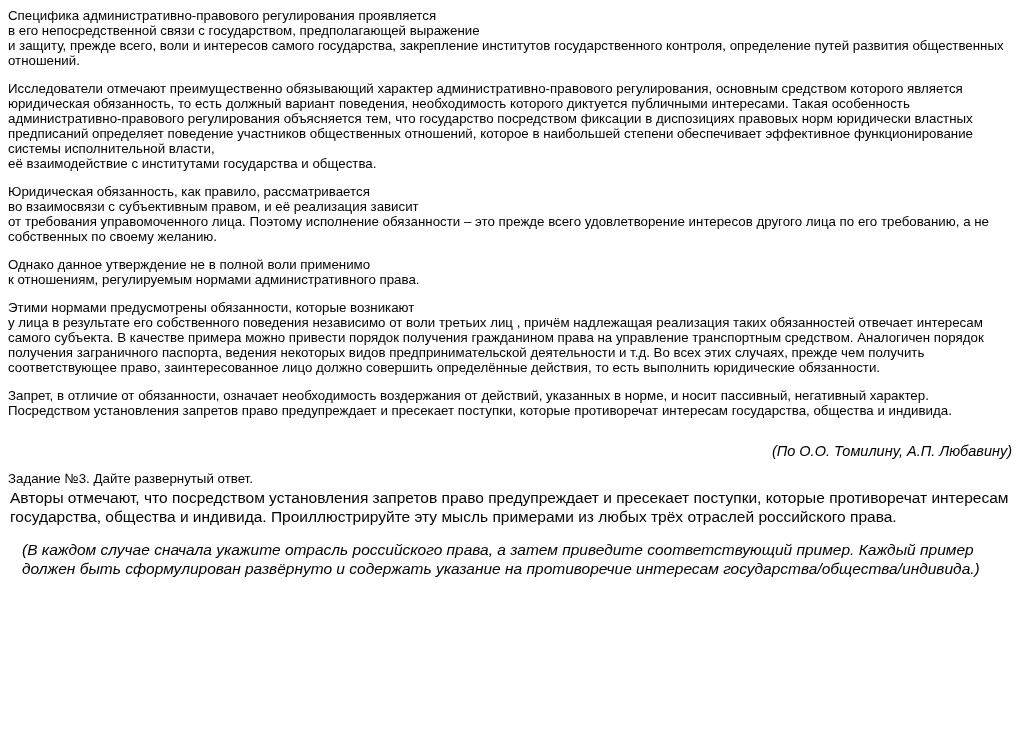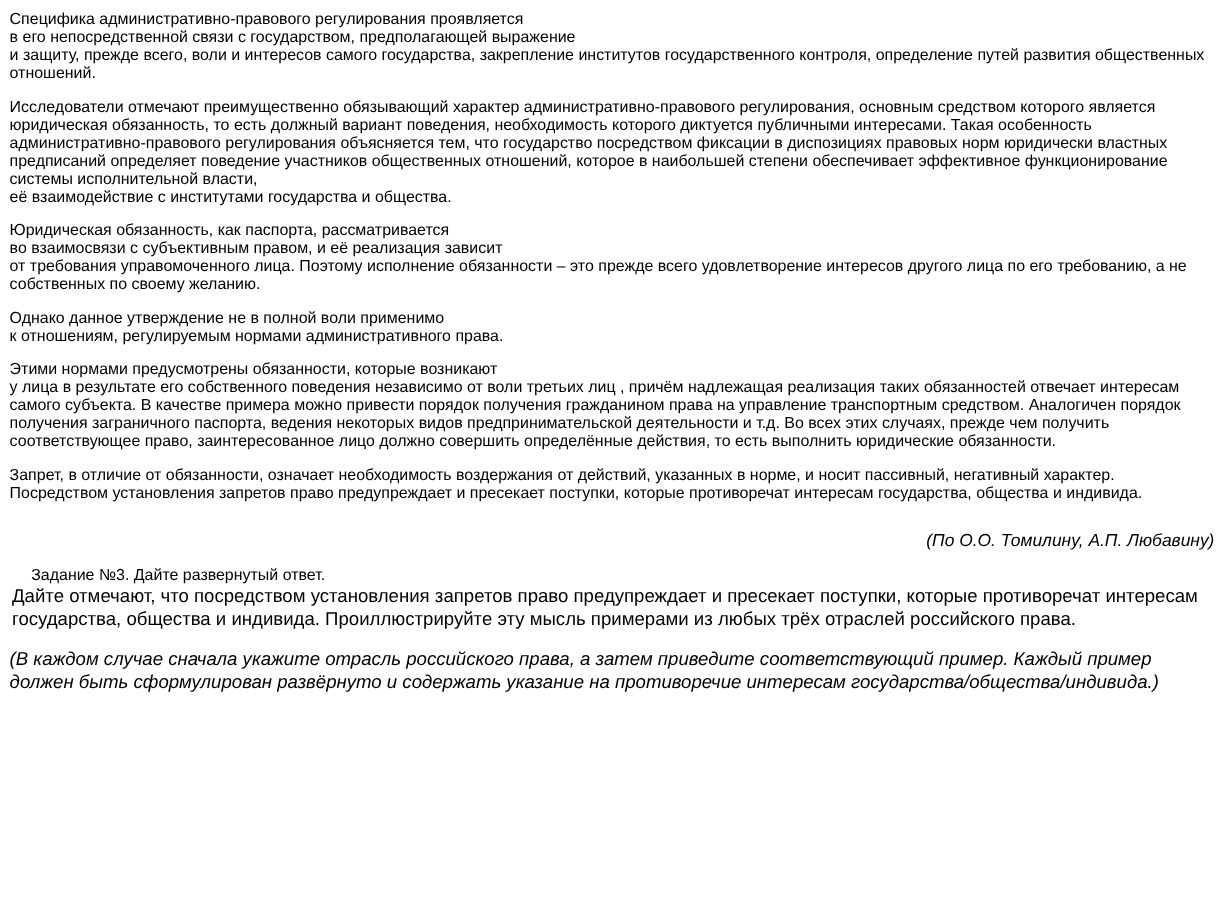--- a/index.html
+++ b/index.html
@@ -28,50 +28,49 @@
   }
   .attribution {
     font-size: 14.5px;
     line-height: 17px;
     font-style: italic;
     text-align: right;
     margin: 25px 0 11px 0;
   }
   .task-title {
     margin-bottom: 2px;
-    margin-left: 18px;
   }
   .task-body {
     font-size: 15.5px;
     line-height: 19px;
     white-space: pre-wrap;
     margin: 0 0 14px 2px;
   }
   .task-note {
     font-size: 15.5px;
     line-height: 19px;
     font-style: italic;
     white-space: pre-wrap;
-    margin-left: 0;
+    margin-left: 14px;
   }
 </style>
 </head>
 <body>
 
 <div class="doc">
   <p class="body-text">Специфика административно-правового регулирования проявляется
 в его непосредственной связи с государством, предполагающей выражение
 и защиту, прежде всего, воли и интересов самого государства, закрепление институтов государственного контроля, определение путей развития общественных отношений.</p>
   <p class="body-text">Исследователи отмечают преимущественно обязывающий характер административно-правового регулирования, основным средством которого является юридическая обязанность, то есть должный вариант поведения, необходимость которого диктуется публичными интересами. Такая особенность административно-правового регулирования объясняется тем, что государство посредством фиксации в диспозициях правовых норм юридически властных предписаний определяет поведение участников общественных отношений, которое в наибольшей степени обеспечивает эффективное функционирование системы исполнительной власти,
 её взаимодействие с институтами государства и общества.</p>
-  <p class="body-text">Юридическая обязанность, как паспорта, рассматривается
+  <p class="body-text">Юридическая обязанность, как правило, рассматривается
 во взаимосвязи с субъективным правом, и её реализация зависит
 от требования управомоченного лица. Поэтому исполнение обязанности – это прежде всего удовлетворение интересов другого лица по его требованию, а не собственных по своему желанию.</p>
   <p class="body-text">Однако данное утверждение не в полной воли применимо
 к отношениям, регулируемым нормами административного права.</p>
   <p class="body-text">Этими нормами предусмотрены обязанности, которые возникают
 у лица в результате его собственного поведения независимо от воли третьих лиц , причём надлежащая реализация таких обязанностей отвечает интересам самого субъекта. В качестве примера можно привести порядок получения гражданином права на управление транспортным средством. Аналогичен порядок получения заграничного паспорта, ведения некоторых видов предпринимательской деятельности и т.д. Во всех этих случаях, прежде чем получить соответствующее право, заинтересованное лицо должно совершить определённые действия, то есть выполнить юридические обязанности.</p>
   <p class="body-text">Запрет, в отличие от обязанности, означает необходимость воздержания от действий, указанных в норме, и носит пассивный, негативный характер. Посредством установления запретов право предупреждает и пресекает поступки, которые противоречат интересам государства, общества и индивида.</p>
   <p class="attribution">(По О.О. Томилину, А.П. Любавину)</p>
   <p class="body-text task-title">Задание №3. Дайте развернутый ответ.</p>
-  <p class="task-body">Дайте отмечают, что посредством установления запретов право предупреждает и пресекает поступки, которые противоречат интересам государства, общества и индивида. Проиллюстрируйте эту мысль примерами из любых трёх отраслей российского права.</p>
+  <p class="task-body">Авторы отмечают, что посредством установления запретов право предупреждает и пресекает поступки, которые противоречат интересам государства, общества и индивида. Проиллюстрируйте эту мысль примерами из любых трёх отраслей российского права.</p>
   <p class="task-note">(В каждом случае сначала укажите отрасль российского права, а затем приведите соответствующий пример. Каждый пример должен быть сформулирован развёрнуто и содержать указание на противоречие интересам государства/общества/индивида.)</p>
 </div>
 
 </body></html>

